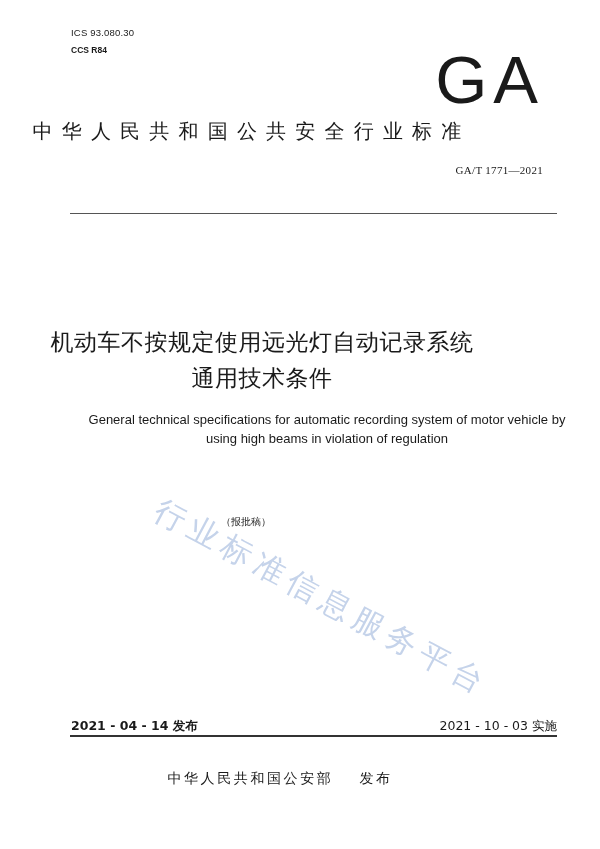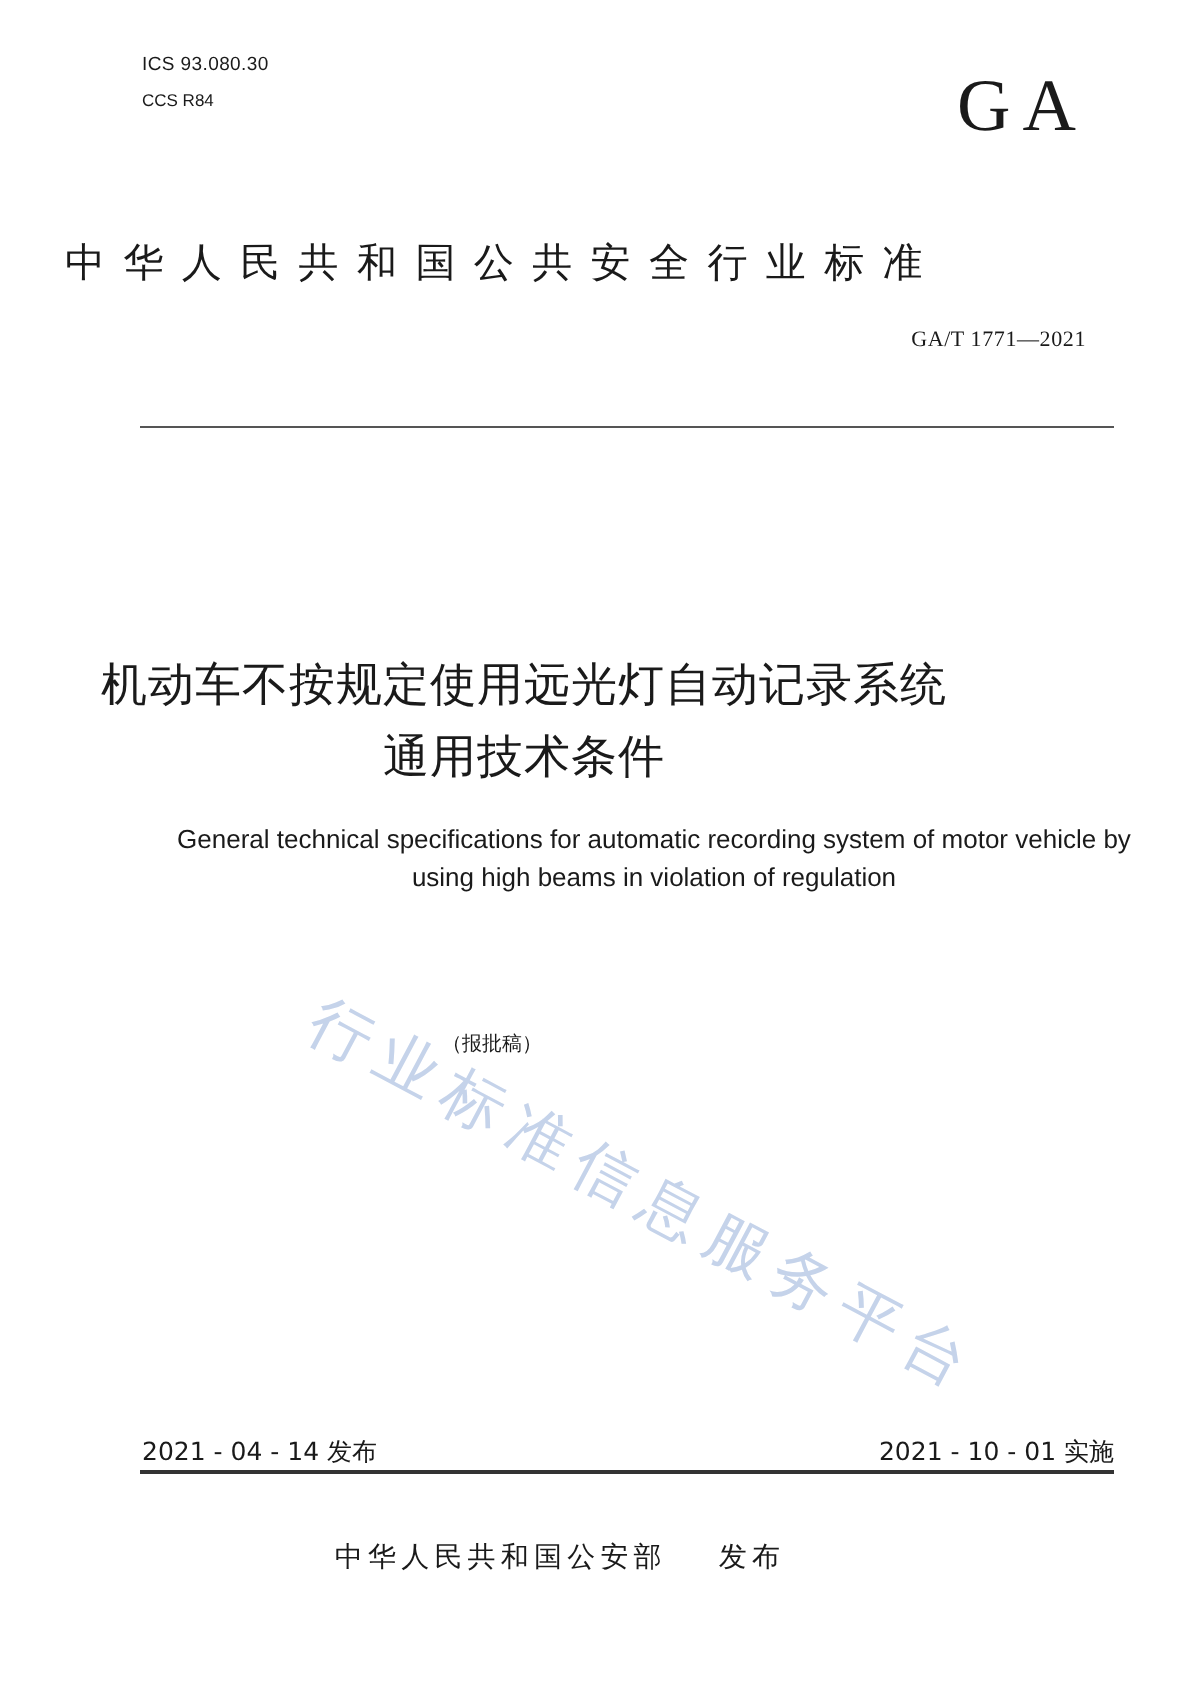--- a/index.html
+++ b/index.html
@@ -1,33 +1,33 @@
 <!DOCTYPE html>
 <html><head>
 <meta charset="utf-8">
 <style>
   html, body { margin: 0; padding: 0; background: #ffffff; }
   body { width: 600px; height: 849px; position: relative; overflow: hidden; color: #1a1a1a; font-family: "DejaVu Sans", sans-serif; }
   .abs { position: absolute; }
   .ics { left: 71px; top: 27px; font-size: 9.5px; font-family: "Liberation Sans", sans-serif; letter-spacing: 0.2px; }
-  .ccs { left: 71px; top: 45px; font-size: 8.5px; font-family: "Liberation Sans", sans-serif; }
-  .ga-logo { right: 56px; top: 35px; font-size: 37px; font-family: Liberation Serif, serif; letter-spacing: 6px; line-height: 1; }
+  .ccs { left: 71px; top: 45px; font-size: 8.5px; font-family: "Liberation Sans", sans-serif; font-weight: bold; }
+  .ga-logo { right: 56px; top: 46px; font-size: 67px; font-family: Liberation Sans, sans-serif; letter-spacing: 6px; line-height: 1; }
   .std-title { left: 0; width: 503px; top: 118px; text-align: center; font-size: 20px; letter-spacing: 9.2px; }
   .std-code { right: 57px; top: 164px; font-size: 11px; font-family: Liberation Serif, serif; letter-spacing: 0.3px; }
   .rule-top { left: 70px; top: 213px; width: 487px; height: 1px; background: #555; }
   .title-zh { left: 0; width: 524px; text-align: center; font-size: 23px; letter-spacing: 0.5px; }
   .t1 { top: 327px; }
   .t2 { top: 363px; }
   .title-en { left: 0; width: 584px; text-align: center; font-size: 13px; font-family: "Liberation Sans", sans-serif; padding-left: 35px; }
   .e1 { top: 412px; }
   .e2 { top: 431px; }
   .draft { left: 0; width: 492px; top: 515px; text-align: center; font-size: 10px; font-family: "DejaVu Serif", serif; }
   .watermark { left: 155px; top: 495px; width: 360px; height: 220px; pointer-events: none; }
   .watermark span { position: absolute; font-size: 31px; color: #c5d3ea; font-family: "DejaVu Sans", sans-serif; transform: rotate(28deg); font-weight: 300; }
-  .date-l { left: 71px; top: 718px; font-size: 12.5px; }
+  .date-l { left: 71px; top: 718px; font-size: 12.5px; font-weight: bold; }
   .date-r { right: 43px; top: 718px; font-size: 12.5px; }
   .rule-bot { left: 70px; top: 735px; width: 487px; height: 1.5px; background: #333; }
   .issuer { left: 0; width: 560px; top: 770px; text-align: center; font-size: 14px; letter-spacing: 2.6px; }
   .issuer .gap { display: inline-block; width: 26px; }
 </style>
 </head>
 <body>
 
 <div class="abs ics">ICS 93.080.30</div>
 <div class="abs ccs">CCS R84</div>
@@ -50,18 +50,18 @@
   <span style="left:99px;top:53px">准</span>
   <span style="left:132px;top:71px">信</span>
   <span style="left:165px;top:89px">息</span>
   <span style="left:198px;top:107px">服</span>
   <span style="left:231px;top:125px">务</span>
   <span style="left:264px;top:143px">平</span>
   <span style="left:297px;top:161px">台</span>
 </div>
 
 <div class="abs date-l">2021 - 04 - 14 发布</div>
-<div class="abs date-r">2021 - 10 - 01 实施</div>
+<div class="abs date-r">2021 - 10 - 03 实施</div>
 <div class="abs rule-bot"></div>
 
 <div class="abs issuer">
   <span>中华人民共和国公安部</span><span class="gap"></span><span>发布</span>
 </div>
 
 </body></html>

